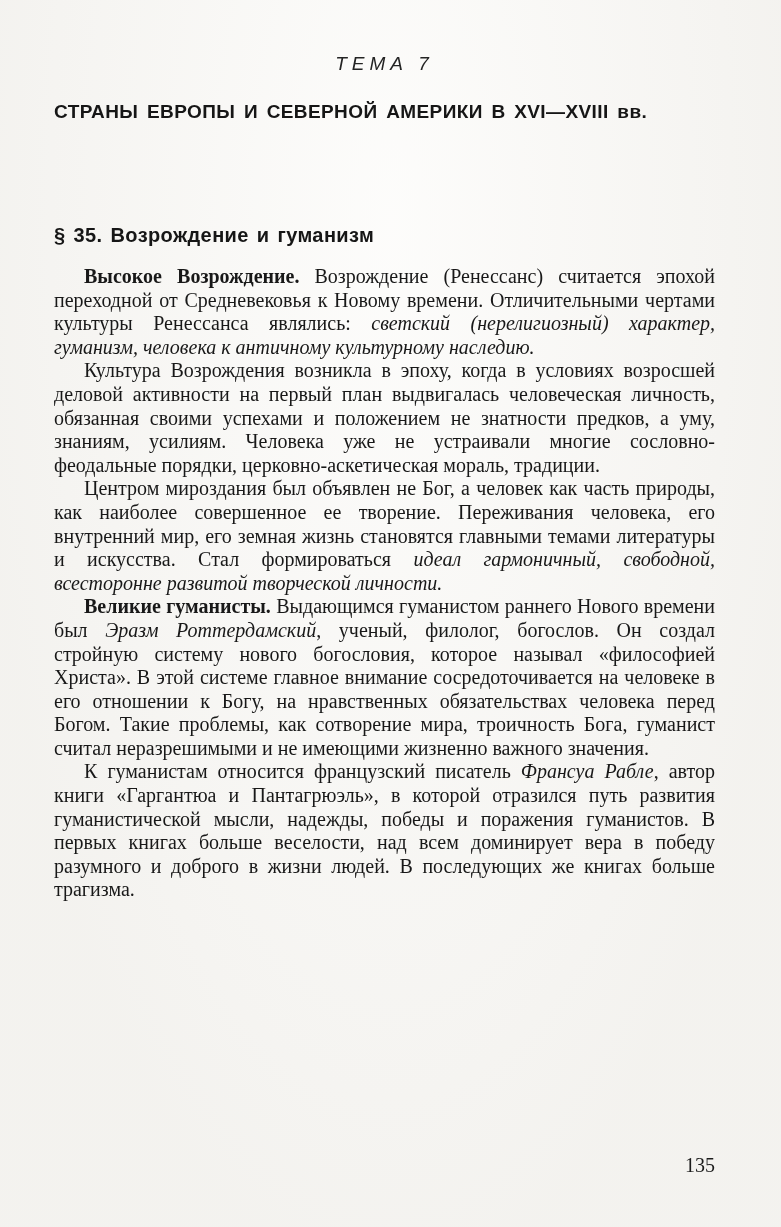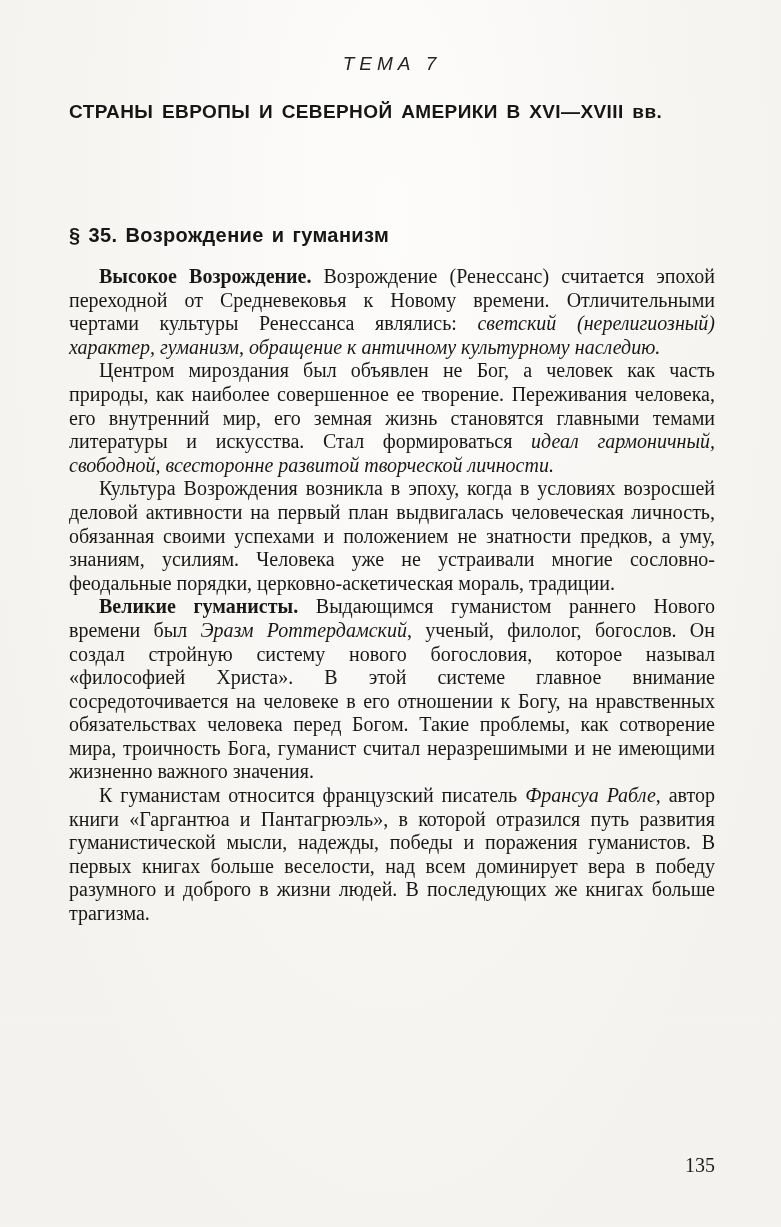--- a/index.html
+++ b/index.html
@@ -11,21 +11,21 @@
     position: relative;
     width: 781px;
     height: 1227px;
     margin: 0 auto;
     background:
       radial-gradient(ellipse at 50% 18%, rgba(255,255,255,0.55), rgba(120,115,105,0.05) 75%),
       #faf9f6;
     color: #1b1b1b;
     overflow: hidden;
     box-sizing: border-box;
-    padding: 52px 66px 0 69px;
+    padding: 52px 66px 0 54px;
   }
   .tema {
     font-family: "Liberation Sans", sans-serif;
     font-style: italic;
     font-size: 19px;
     line-height: 24px;
     letter-spacing: 5px;
     text-align: center;
     color: #242424;
   }
@@ -81,21 +81,21 @@
 <body>
 
 <div class="page">
   <div class="tema">ТЕМА 7</div>
 
   <h1 class="topic-title">СТРАНЫ ЕВРОПЫ И СЕВЕРНОЙ АМЕРИКИ В XVI—XVIII вв.</h1>
 
   <h2 class="section-heading">§ 35. Возрождение и гуманизм</h2>
 
   <div class="body-text">
-      <p><span class="run-bold">Высокое Возрождение. </span><span class="run-normal">Возрождение (Ренессанс) считается эпохой переходной от Средневековья к Новому времени. Отличительными чертами культуры Ренессанса являлись: </span><span class="run-italic">светский (нерелигиозный) характер, гуманизм, обращение к античному культурному наследию.</span></p>
+      <p><span class="run-bold">Высокое Возрождение. </span><span class="run-normal">Возрождение (Ренессанс) считается эпохой переходной от Средневековья к Новому времени. Отличительными чертами культуры Ренессанса являлись: </span><span class="run-italic">светский (нерелигиозный) характер, гуманизм, человека к античному культурному наследию.</span></p>
+      <p><span class="run-normal">Культура Возрождения возникла в эпоху, когда в условиях возросшей деловой активности на первый план выдвигалась человеческая личность, обязанная своими успехами и положением не знатности предков, а уму, знаниям, усилиям. Человека уже не устраивали многие сословно-феодальные порядки, церковно-аскетическая мораль, традиции.</span></p>
       <p><span class="run-normal">Центром мироздания был объявлен не Бог, а человек как часть природы, как наиболее совершенное ее творение. Переживания человека, его внутренний мир, его земная жизнь становятся главными темами литературы и искусства. Стал формироваться </span><span class="run-italic">идеал гармоничный, свободной, всесторонне развитой творческой личности.</span></p>
-      <p><span class="run-normal">Культура Возрождения возникла в эпоху, когда в условиях возросшей деловой активности на первый план выдвигалась человеческая личность, обязанная своими успехами и положением не знатности предков, а уму, знаниям, усилиям. Человека уже не устраивали многие сословно-феодальные порядки, церковно-аскетическая мораль, традиции.</span></p>
       <p><span class="run-bold">Великие гуманисты. </span><span class="run-normal">Выдающимся гуманистом раннего Нового времени был </span><span class="run-italic">Эразм Роттердамский</span><span class="run-normal">, ученый, филолог, богослов. Он создал стройную систему нового богословия, которое называл «философией Христа». В этой системе главное внимание сосредоточивается на человеке в его отношении к Богу, на нравственных обязательствах человека перед Богом. Такие проблемы, как сотворение мира, троичность Бога, гуманист считал неразрешимыми и не имеющими жизненно важного значения.</span></p>
       <p><span class="run-normal">К гуманистам относится французский писатель </span><span class="run-italic">Франсуа Рабле</span><span class="run-normal">, автор книги «Гаргантюа и Пантагрюэль», в которой отразился путь развития гуманистической мысли, надежды, победы и поражения гуманистов. В первых книгах больше веселости, над всем доминирует вера в победу разумного и доброго в жизни людей. В последующих же книгах больше трагизма.</span></p>
     </div>
 
   <div class="page-number">135</div>
 </div>
 
 </body></html>

